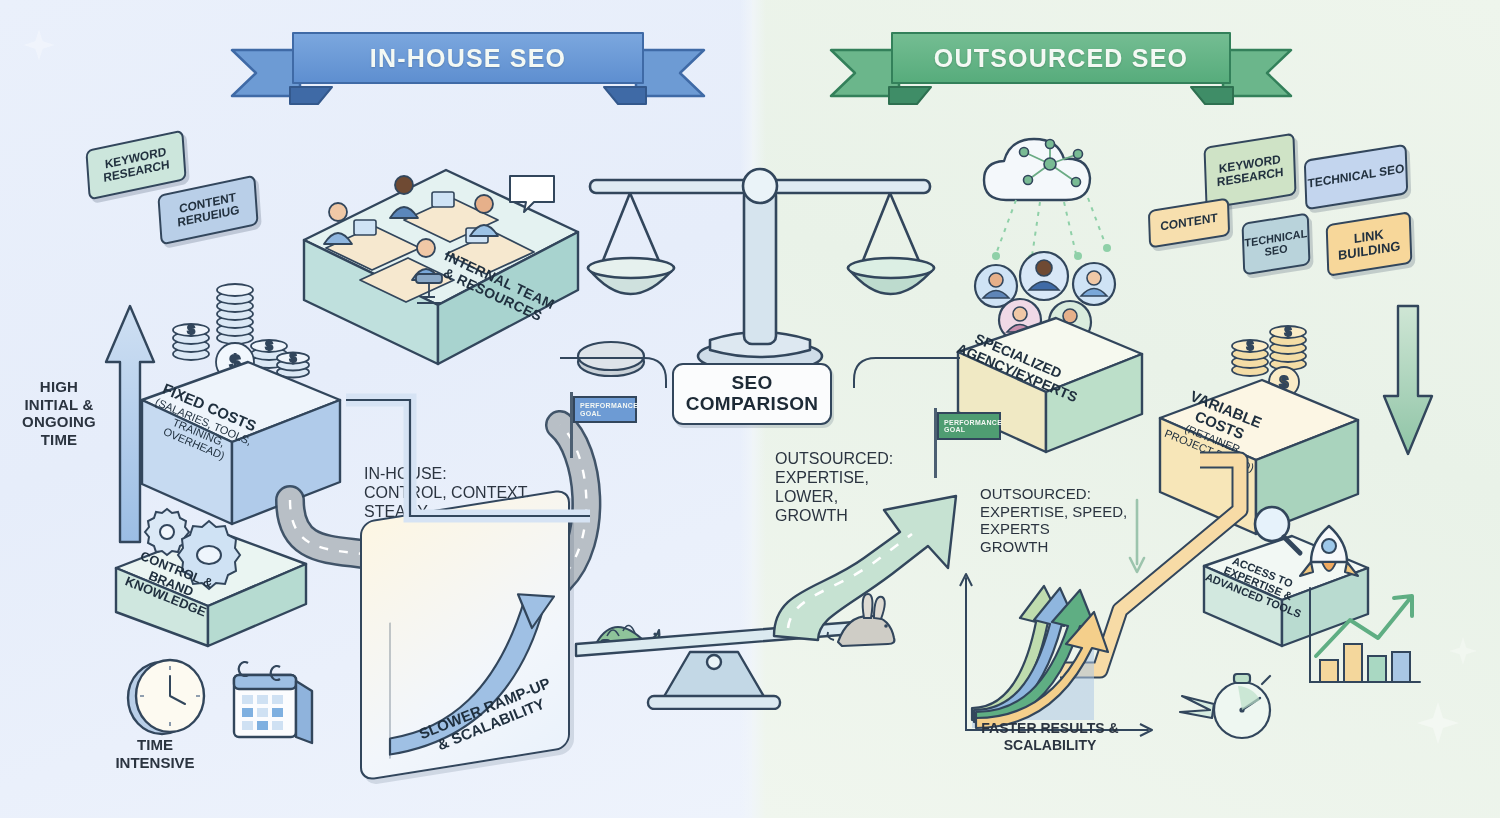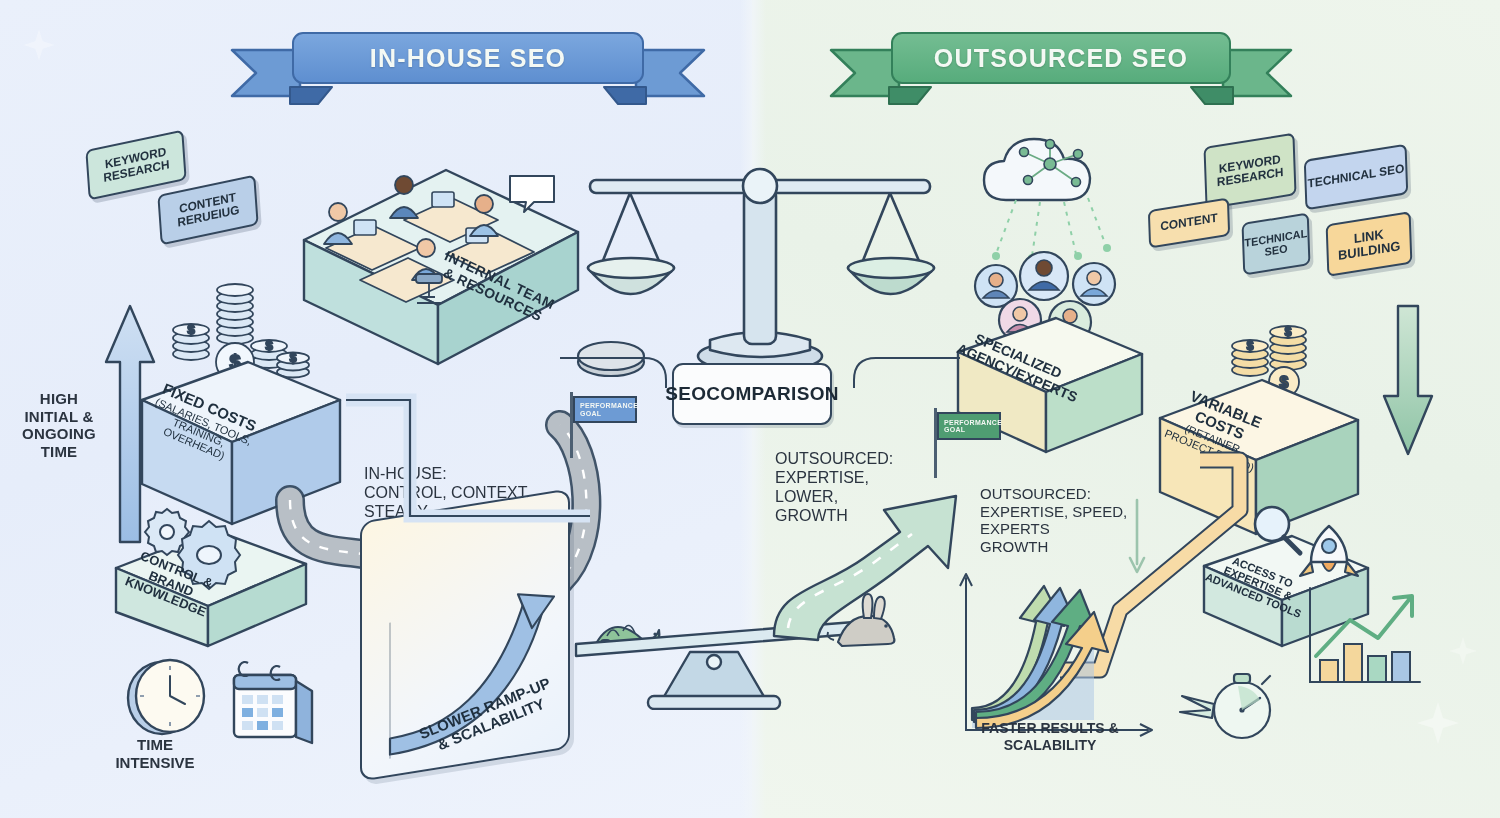--- a/index.html
+++ b/index.html
@@ -25,21 +25,21 @@
     position:absolute; top:0; left:740px; width:26px; height:818px;
     background: linear-gradient(90deg, rgba(234,240,251,0) 0%, rgba(240,245,249,.9) 50%, rgba(238,245,236,0) 100%);
   }
   .corner-spark {
     position:absolute; width:46px; height:46px; opacity:.5;
   }
 
   
   .ribbon { position: absolute; }
   .ribbon .band {
-    position: relative; height: 52px; border-radius: 11px;
+    position: relative; height: 52px; border-radius: 1px;
     display: flex; align-items: center; justify-content: center;
     color: #f4f9f4; font-weight: bold; font-size: 25px; letter-spacing: 1.2px;
     text-shadow: 0 1px 2px rgba(0,0,0,.18);
     border: 2.5px solid;
     z-index: 3;
   }
   .ribbon .tail {
     position: absolute; top: 16px; width: 84px; height: 50px; z-index: 1;
   }
   .ribbon .fold {
@@ -72,21 +72,21 @@
   
   #scale { position:absolute; left:560px; top:88px; width:400px; height:290px; }
 
   
   #seesaw { position:absolute; left:570px; top:600px; width:290px; height:110px; }
 
   
   #seo-comparison {
     position:absolute; left:672px; top:363px; width:160px; height:62px;
     background:#fbfcfd; border:2.5px solid #32465c; border-radius:11px;
-    display:flex; flex-direction:row; align-items:center; justify-content:center;
+    display:flex; flex-direction:column; align-items:center; justify-content:center;
     font-weight:bold; color:#1d2a36; font-size:19px; line-height:1.08; letter-spacing:.3px;
     box-shadow: 2px 3px 0 rgba(50,70,92,.18);
     z-index: 20;
   }
 
   
   #ramp-card {
     position:absolute; left:360px; top:505px; width:210px; height:260px;
     background: linear-gradient(150deg,#fdf6e3,#f2f6fb 65%,#eaf2fb);
     border:2.5px solid #32465c; border-radius:14px;
@@ -255,21 +255,21 @@
 
   <svg class="svg-abs" style="left:100px;top:300px;width:60px;height:250px" viewBox="0 0 60 250">
     <path d="M30 6 L54 62 L40 62 L40 242 L20 242 L20 62 L6 62 Z" fill="url(#gb)" stroke="#32465c" stroke-width="2.4" stroke-linejoin="round"></path>
     <defs>
         <linearGradient id="gb" x1="0" y1="1" x2="0" y2="0">
       <stop offset="0%" stop-color="#9bbde4"></stop>
           <stop offset="100%" stop-color="#cfe0f3"></stop>
     </linearGradient>
       </defs>
   </svg>
-  <div class="tx bold center" style="left:14px;top:390px;width:90px;font-size:15px;letter-spacing:.2px;">
+  <div class="tx bold center" style="left:14px;top:378px;width:90px;font-size:15px;letter-spacing:.2px;">
     <span>HIGH</span><br>
     <span>INITIAL &amp;</span><br>
     <span>ONGOING</span><br>
     <span>TIME</span>
   </div>
 
   <svg class="svg-abs" style="left:110px;top:520px;width:210px;height:140px" viewBox="0 0 210 140">
     <path d="M6 48 L104 10 L196 44 L98 86 Z" fill="#eaf5f2" stroke="#32465c" stroke-width="2.4" stroke-linejoin="round"></path>
     <path d="M6 48 L98 86 L98 126 L6 92 Z" fill="#cfe7df" stroke="#32465c" stroke-width="2.4" stroke-linejoin="round"></path>
     <path d="M98 86 L196 44 L196 84 L98 126 Z" fill="#b6dbd1" stroke="#32465c" stroke-width="2.4" stroke-linejoin="round"></path>

